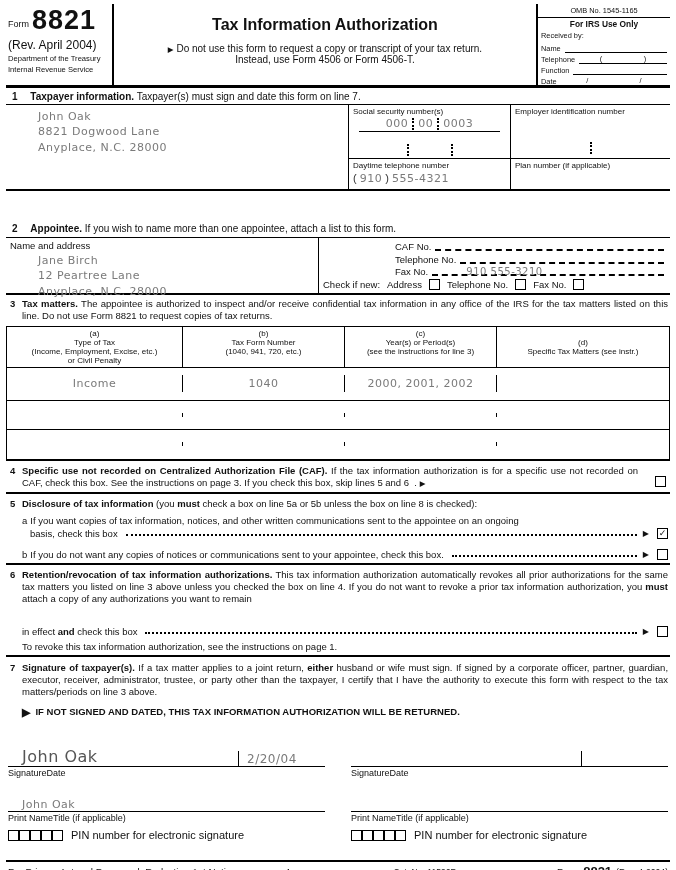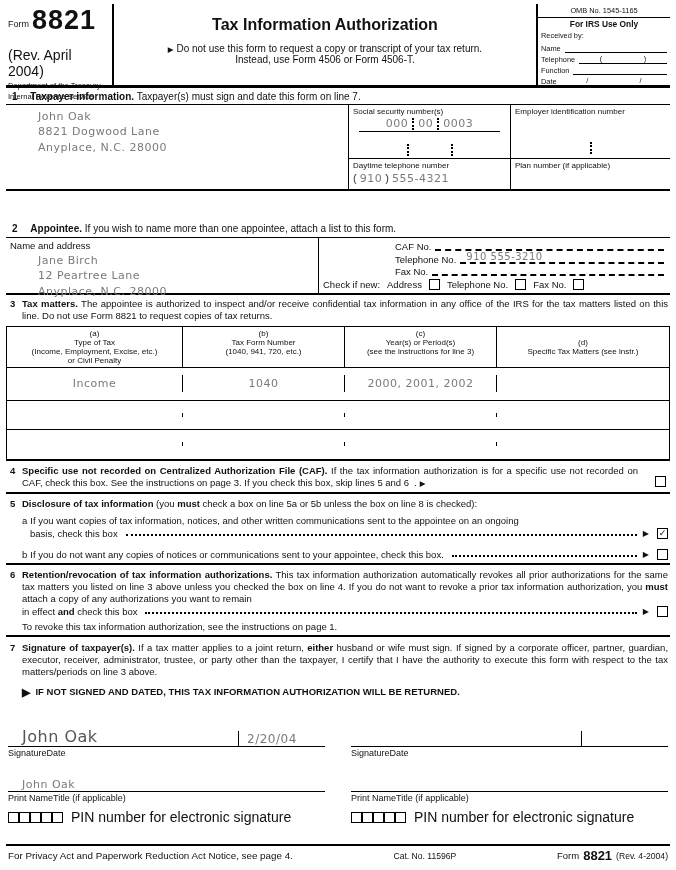--- a/index.html
+++ b/index.html
@@ -16,21 +16,21 @@
 
   .bold { font-weight:bold; }
   .arr { font-size:7.5px; }
 
   
   .header { display:flex; border-bottom:3px solid #000; height:84px; }
   .h-left { width:108px; border-right:2px solid #000; padding:6px 3px 2px 2px; }
   .form-id { display:flex; align-items:flex-end; gap:3px; }
   .form-word { font-size:9px; padding-bottom:3px; }
   .form-num { font-size:27px; font-weight:bold; line-height:.8; letter-spacing:1px; }
-  .rev { font-size:14px; margin-top:15px; }
+  .rev { font-size:12px; margin-top:6px; }
   .dept { font-size:7.6px; margin-top:2px; }
   .h-center { flex:1; text-align:center; padding-top:12px; }
   .title { font-size:16px; font-weight:bold; }
   .note { font-size:10px; margin-top:9px; }
   .note2 { font-size:10px; }
   .h-right { width:134px; border-left:2px solid #000; font-size:7.4px; }
   .omb { text-align:center; border-bottom:1.5px solid #000; padding:2px 0 2px 0; }
   .irs-use-title { text-align:center; font-weight:bold; font-size:8.4px; padding:1px 0; }
   .received { padding:1px 3px 2px 3px; }
   .iu-row { display:flex; align-items:flex-end; padding:0 3px; height:11px; }
@@ -58,21 +58,21 @@
 
   .gap1 { height:32px; }
 
   
   .s2-heading { padding:0 2px 3px 6px; font-size:10px; }
   .s2-box { display:flex; border-top:1.3px solid #000; border-bottom:2px solid #000; height:58px; }
   .s2-left { flex:1; padding:2px 4px; }
   .s2-right { width:352px; border-left:1.5px solid #000; padding:1px 4px 1px 4px; display:flex; flex-direction:column; }
   .caf-row { display:flex; align-items:flex-end; height:13px; padding-left:72px; font-size:9.5px; }
   .dash-leader { flex:1; border-bottom:2px dashed #000; margin:0 2px 1px 4px; }
-  .tel-hw { position:relative; top:0; font-size:10px; padding:0 6px; }
+  .tel-hw { position:relative; top:15px; font-size:10px; padding:0 6px; }
   .checknew-row { display:flex; align-items:center; height:15px; gap:7px; font-size:9.5px; }
   .cb { width:11px; height:11px; border:1.6px solid #000; display:inline-flex; align-items:center;
         justify-content:center; font-size:9px; line-height:1; flex:none; background:#fff; }
 
   
   .s3-para { padding:3px 2px 3px 2px; display:flex; }
   .s3-para .num { width:14px; font-weight:bold; text-align:left; flex:none; padding-left:2px; }
   .s3-para .txt { flex:1; text-align:justify; line-height:1.3; }
   .s3-table { border:1.5px solid #000; border-bottom:2px solid #000; }
   .t-head { display:flex; border-bottom:1.5px solid #000; text-align:center; font-size:8px; }
@@ -111,21 +111,21 @@
   .sig-cols { display:flex; gap:26px; padding:0 2px; margin-top:14px; }
   .sig-col { flex:1; }
   .sig-line { display:flex; align-items:flex-end; border-bottom:1.5px solid #000; height:32px; }
   .sig-name { flex:1; font-size:16px; padding-left:14px; color:#555; }
   .sig-tick { border-left:1.2px solid #000; height:15px; flex:none; }
   .sig-date { width:86px; flex:none; font-size:12px; padding-left:8px; }
   .lab-row { display:flex; justify-content:flex-start; font-size:9px; margin-top:1px; }
   .lab-row .r-lab { margin-right:22px; }
   .print-line { display:flex; align-items:flex-end; border-bottom:1.5px solid #000; height:30px; margin-top:4px; }
   .print-name { font-size:11px; padding-left:14px; }
-  .pin-row { display:flex; align-items:center; gap:0; margin-top:6px; font-size:14px; }
+  .pin-row { display:flex; align-items:center; gap:0; margin-top:6px; font-size:11px; }
   .pin-box { width:11px; height:11px; border:1.6px solid #000; flex:none; background:#fff; }
   .pin-label { margin-left:8px; }
 
   
   .footer { display:flex; align-items:flex-end; justify-content:space-between;
             border-top:2.5px solid #000; margin-top:19px; padding:4px 2px 0 2px; }
   .f-privacy { font-size:9.8px; }
   .f-cat { font-size:8.6px; }
   .f-form { display:flex; align-items:flex-end; gap:4px; }
   .f-word { font-size:9.5px; }
@@ -350,21 +350,21 @@
         <span class="cb"></span>
       </div>
     </div>
   </div>
 
   <div class="sec" style="display:block;">
     <div style="display:flex;">
       <span class="num">6</span>
       <span class="body"><span class="bold">Retention/revocation of tax information authorizations.</span> <span>This tax information authorization automatically revokes all prior authorizations for the same tax matters you listed on line 3 above unless you checked the box on line 4. If you do not want to revoke a prior tax information authorization, you </span><span class="bold">must</span><span> attach a copy of any authorizations you want to remain</span></span>
     </div>
-    <div class="checkline" style="padding-left:14px;">
+    <div class="checkline" style="padding-left:14px;margin-top:20px;">
       <span><span>in effect </span><span class="bold">and</span><span> check this box</span></span>
       <span class="leader"></span>
       <span class="cl-arr">▶</span>
       <span class="cb"></span>
     </div>
     <div class="note-line" style="padding-left:14px;">To revoke this tax information authorization, see the instructions on page 1.</div>
   </div>
 
   <div class="s7">
     <span class="num">7</span>

